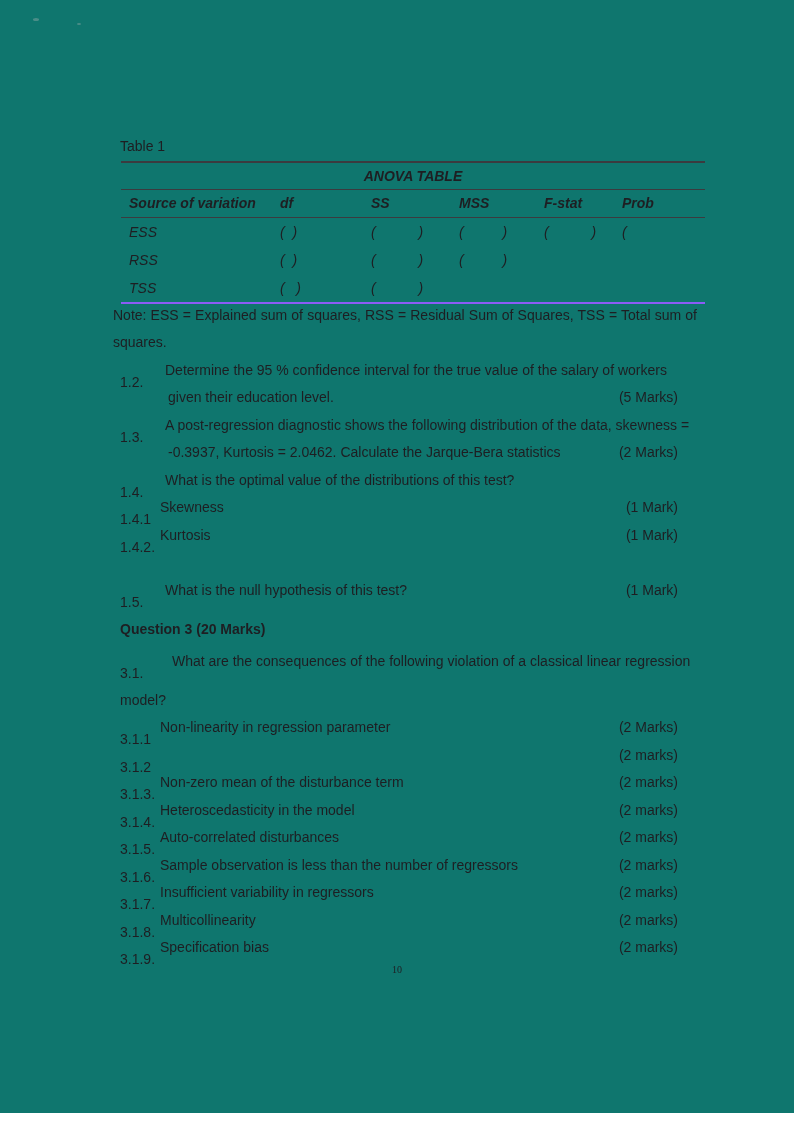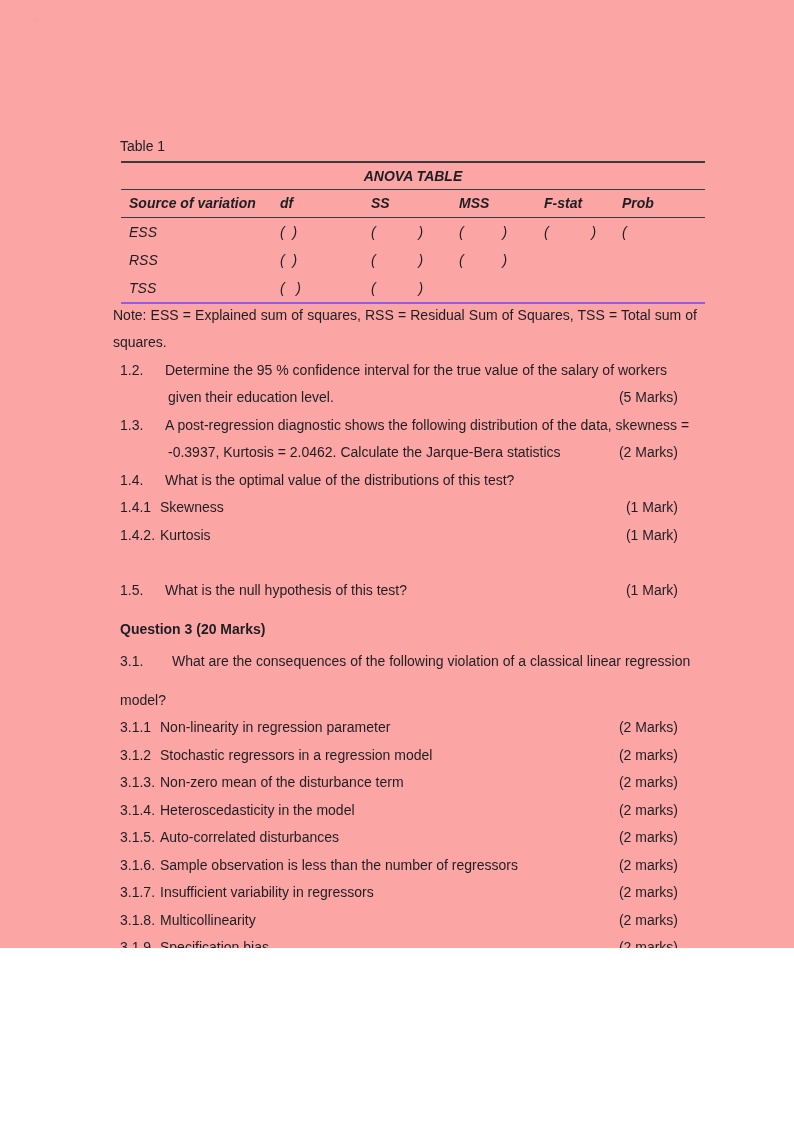--- a/index.html
+++ b/index.html
@@ -1,19 +1,19 @@
 <!DOCTYPE html>
 <html><head>
 <meta charset="utf-8">
 <style>
   html,body{margin:0;padding:0;background:#ffffff;}
   .page{
     position:relative;
-    width:794px;height:948px;
-    background:#fca5a5;
+    width:794px;height:1113px;
+    background:#0f766e;
     font-family:"Liberation Sans", sans-serif;
     color:#1e1e22;
     font-size:14px;
     overflow:hidden;
   }
   .artifact{position:absolute;background:#b9b9b9;opacity:.35;border-radius:50%;}
   .a1{left:33px;top:18px;width:6px;height:3px;}
   .a2{left:77px;top:23px;width:4px;height:2px;}
 
   .caption{position:absolute;left:120px;top:137px;line-height:18px;}
@@ -42,21 +42,21 @@
 
   .note{position:absolute;left:113px;width:584px;line-height:18px;}
   .n1{top:306px;text-align:justify;text-align-last:justify;}
   .n2{top:333px;}
 
   
   .qrow{
     position:absolute;left:120px;right:116px;
     display:flex;align-items:flex-start;line-height:18px;
   }
-  .qn{flex:0 0 auto;}
+  .qn{flex:0 0 auto;margin-top:12px;}
   .w45{width:45px;}
   .w40{width:40px;}
   .w52{width:52px;}
   .ind45{margin-left:48px;}
   .qt{white-space:nowrap;}
   .qm{margin-left:auto;padding-left:10px;white-space:nowrap;}
   .bold{font-weight:700;}
 
   .items{position:absolute;left:120px;right:116px;top:718px;}
   .irow{display:flex;height:27.5px;line-height:18px;align-items:flex-start;}
@@ -168,21 +168,20 @@
   </div>
 
   <div class="items">
     <div class="irow">
       <span class="qn w40">3.1.1</span>
       <span class="qt">Non-linearity in regression parameter</span>
       <span class="qm">(2 Marks)</span>
     </div>
     <div class="irow">
       <span class="qn w40">3.1.2</span>
-      <span class="qt">Stochastic regressors in a regression model</span>
       <span class="qm">(2 marks)</span>
     </div>
     <div class="irow">
       <span class="qn w40">3.1.3.</span>
       <span class="qt">Non-zero mean of the disturbance term</span>
       <span class="qm">(2 marks)</span>
     </div>
     <div class="irow">
       <span class="qn w40">3.1.4.</span>
       <span class="qt">Heteroscedasticity in the model</span>

